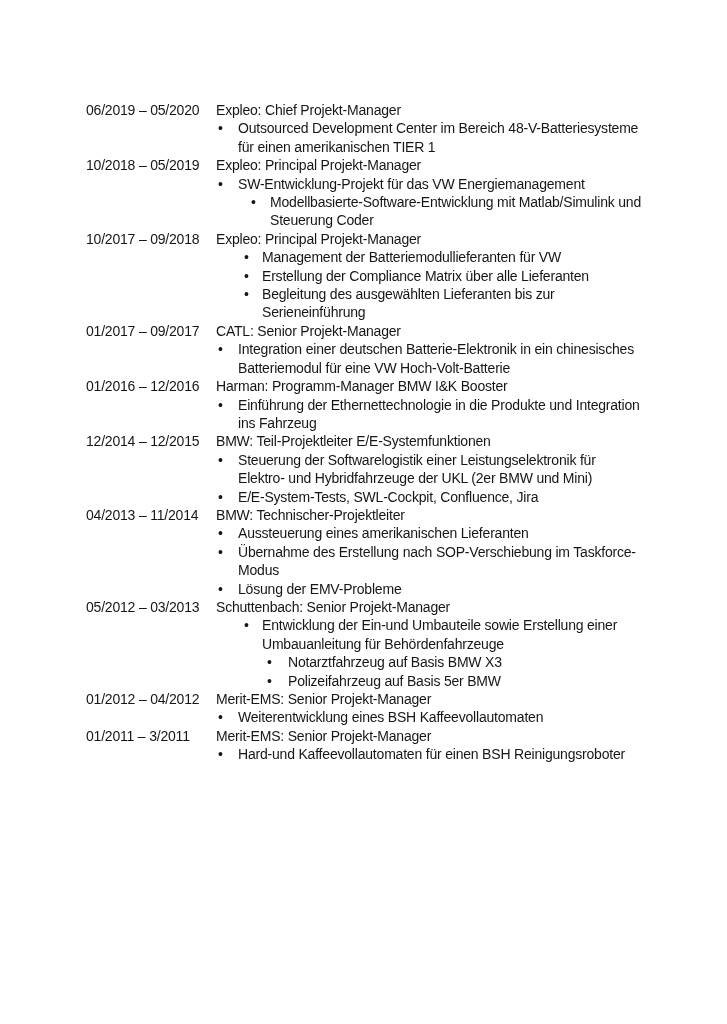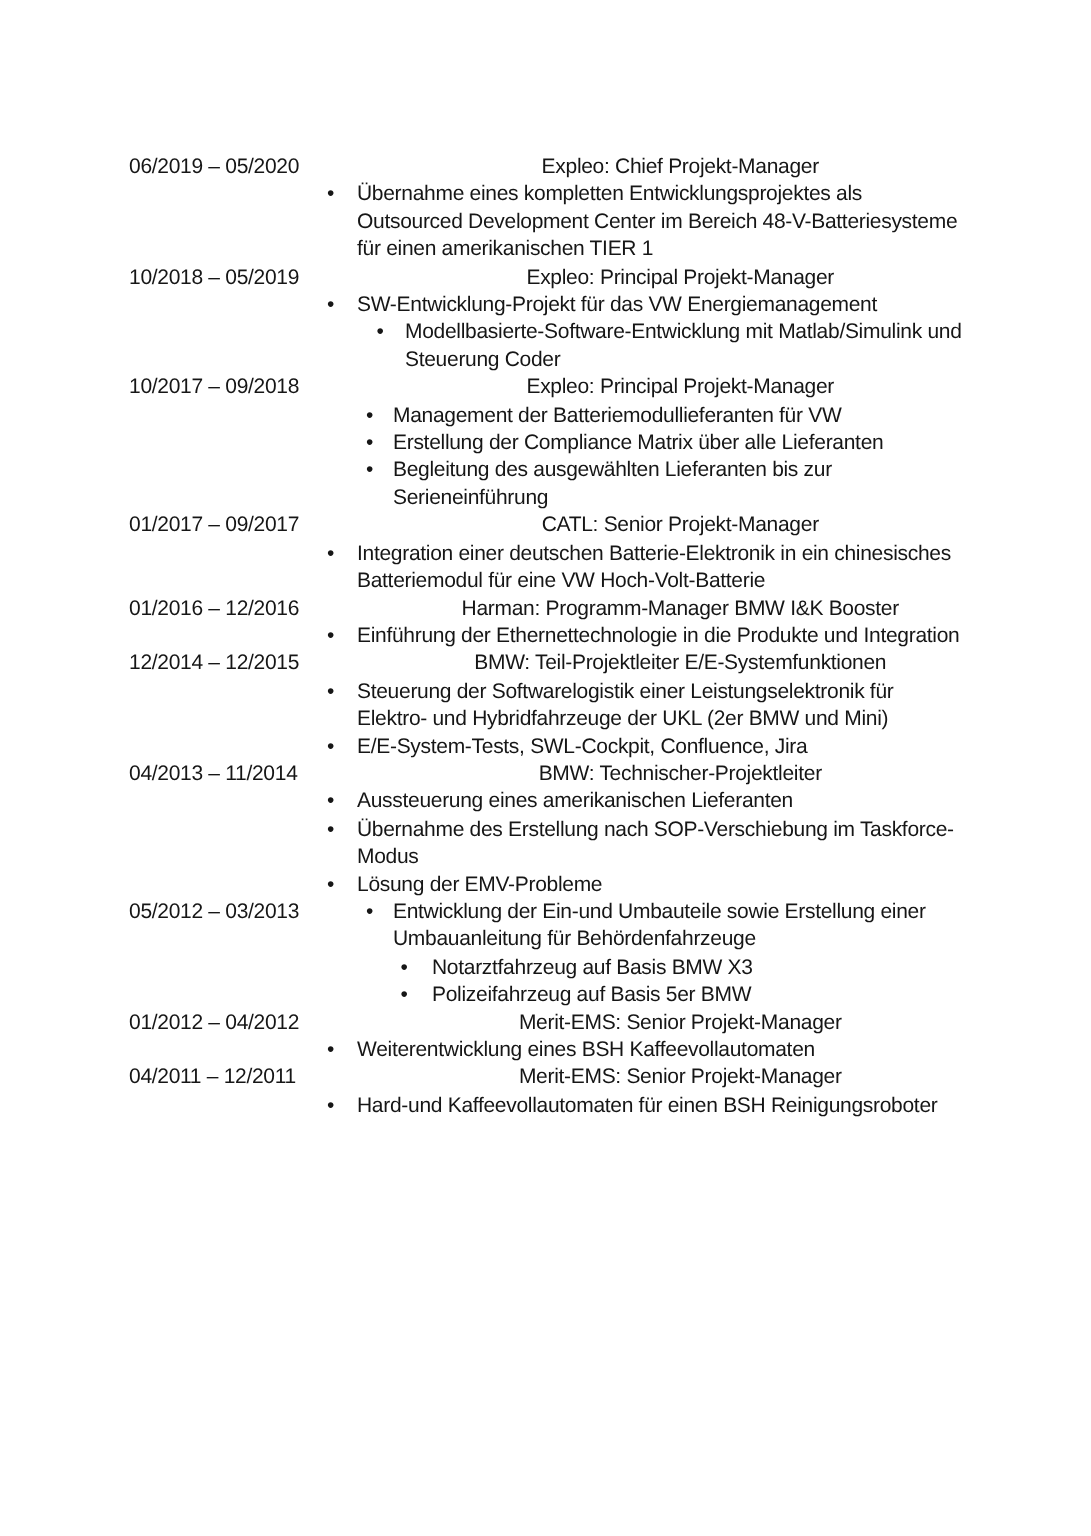--- a/index.html
+++ b/index.html
@@ -33,21 +33,20 @@
     flex: 0 0 130px;
     width: 130px;
     white-space: pre;
   }
   .entry-body {
     flex: 1 1 auto;
     min-width: 0;
   }
   .title-line {
     white-space: pre;
-    text-align: center;
   }
   .bullet {
     display: flex;
     align-items: flex-start;
   }
   .bullet .dot {
     flex: 0 0 auto;
     white-space: pre;
   }
   .bullet .lines {
@@ -73,21 +72,20 @@
 <div class="page" style="background: rgb(255, 255, 255); color: rgb(22, 22, 22);">
   <div class="content">
   <div class="entry">
     <div class="date-col">06/2019 – 05/2020</div>
     <div class="entry-body">
       <div class="title-line">Expleo: Chief Projekt-Manager</div>
 
   <div class="bullet lvl-1">
     <span class="dot">•</span>
     <div class="lines">
-              <div class="line">Übernahme eines kompletten Entwicklungsprojektes als</div>
               <div class="line">Outsourced Development Center im Bereich 48-V-Batteriesysteme</div>
               <div class="line">für einen amerikanischen TIER 1</div>
             </div>
   </div>
 </div>
   </div>
 
   <div class="entry">
     <div class="date-col">10/2018 – 05/2019</div>
     <div class="entry-body">
@@ -156,20 +154,21 @@
 
   <div class="entry">
     <div class="date-col">01/2016 – 12/2016</div>
     <div class="entry-body">
       <div class="title-line">Harman: Programm-Manager BMW I&amp;K Booster</div>
 
   <div class="bullet lvl-1">
     <span class="dot">•</span>
     <div class="lines">
               <div class="line">Einführung der Ethernettechnologie in die Produkte und Integration</div>
+              <div class="line">ins Fahrzeug</div>
             </div>
   </div>
 </div>
   </div>
 
   <div class="entry">
     <div class="date-col">12/2014 – 12/2015</div>
     <div class="entry-body">
       <div class="title-line">BMW: Teil-Projektleiter E/E-Systemfunktionen</div>
 
@@ -215,20 +214,21 @@
     <div class="lines">
               <div class="line">Lösung der EMV-Probleme</div>
             </div>
   </div>
 </div>
   </div>
 
   <div class="entry">
     <div class="date-col">05/2012 – 03/2013</div>
     <div class="entry-body">
+      <div class="title-line">Schuttenbach: Senior Projekt-Manager</div>
 
   <div class="bullet lvl-2a">
     <span class="dot">•</span>
     <div class="lines">
               <div class="line">Entwicklung der Ein-und Umbauteile sowie Erstellung einer</div>
               <div class="line">Umbauanleitung für Behördenfahrzeuge</div>
             </div>
   </div>
 
   <div class="bullet lvl-3">
@@ -255,21 +255,21 @@
   <div class="bullet lvl-1">
     <span class="dot">•</span>
     <div class="lines">
               <div class="line">Weiterentwicklung eines BSH Kaffeevollautomaten</div>
             </div>
   </div>
 </div>
   </div>
 
   <div class="entry">
-    <div class="date-col">04/2011 – 12/2011</div>
+    <div class="date-col">01/2011 – 3/2011</div>
     <div class="entry-body">
       <div class="title-line">Merit-EMS: Senior Projekt-Manager</div>
 
   <div class="bullet lvl-1">
     <span class="dot">•</span>
     <div class="lines">
               <div class="line">Hard-und Kaffeevollautomaten für einen BSH Reinigungsroboter</div>
             </div>
   </div>
 </div>

